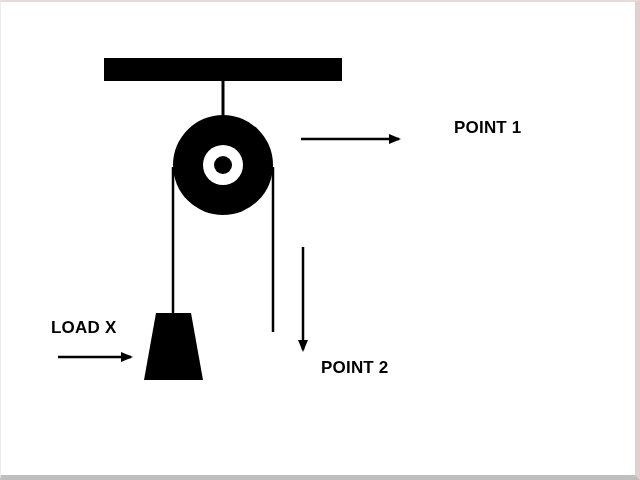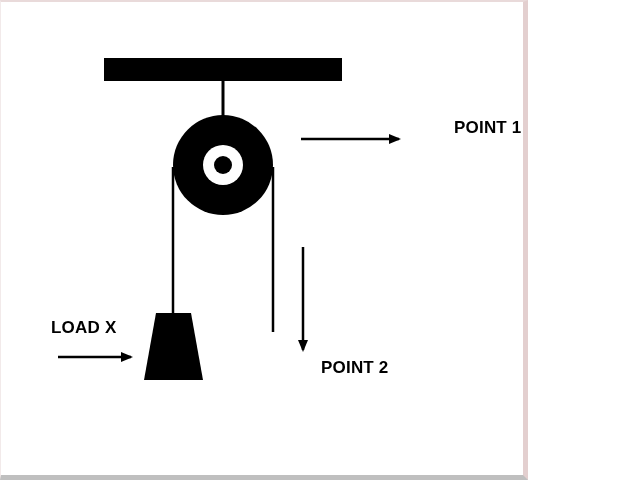--- a/index.html
+++ b/index.html
@@ -3,21 +3,21 @@
 <meta charset="utf-8">
 <style>
   html, body {
     margin: 0;
     padding: 0;
     background: #ffffff;
     font-family: "Liberation Sans", sans-serif;
   }
   .canvas {
     position: relative;
-    width: 528px;
+    width: 640px;
     height: 480px;
     background: #ffffff;
     overflow: hidden;
     box-sizing: border-box;
     border-top: 2px solid #e9dada;
     border-right: 5px solid #e3cfcf;
     border-bottom: 5px solid #bfbfbf;
     border-left: 1px solid #f2eaea;
   }
   svg { display: block; }

